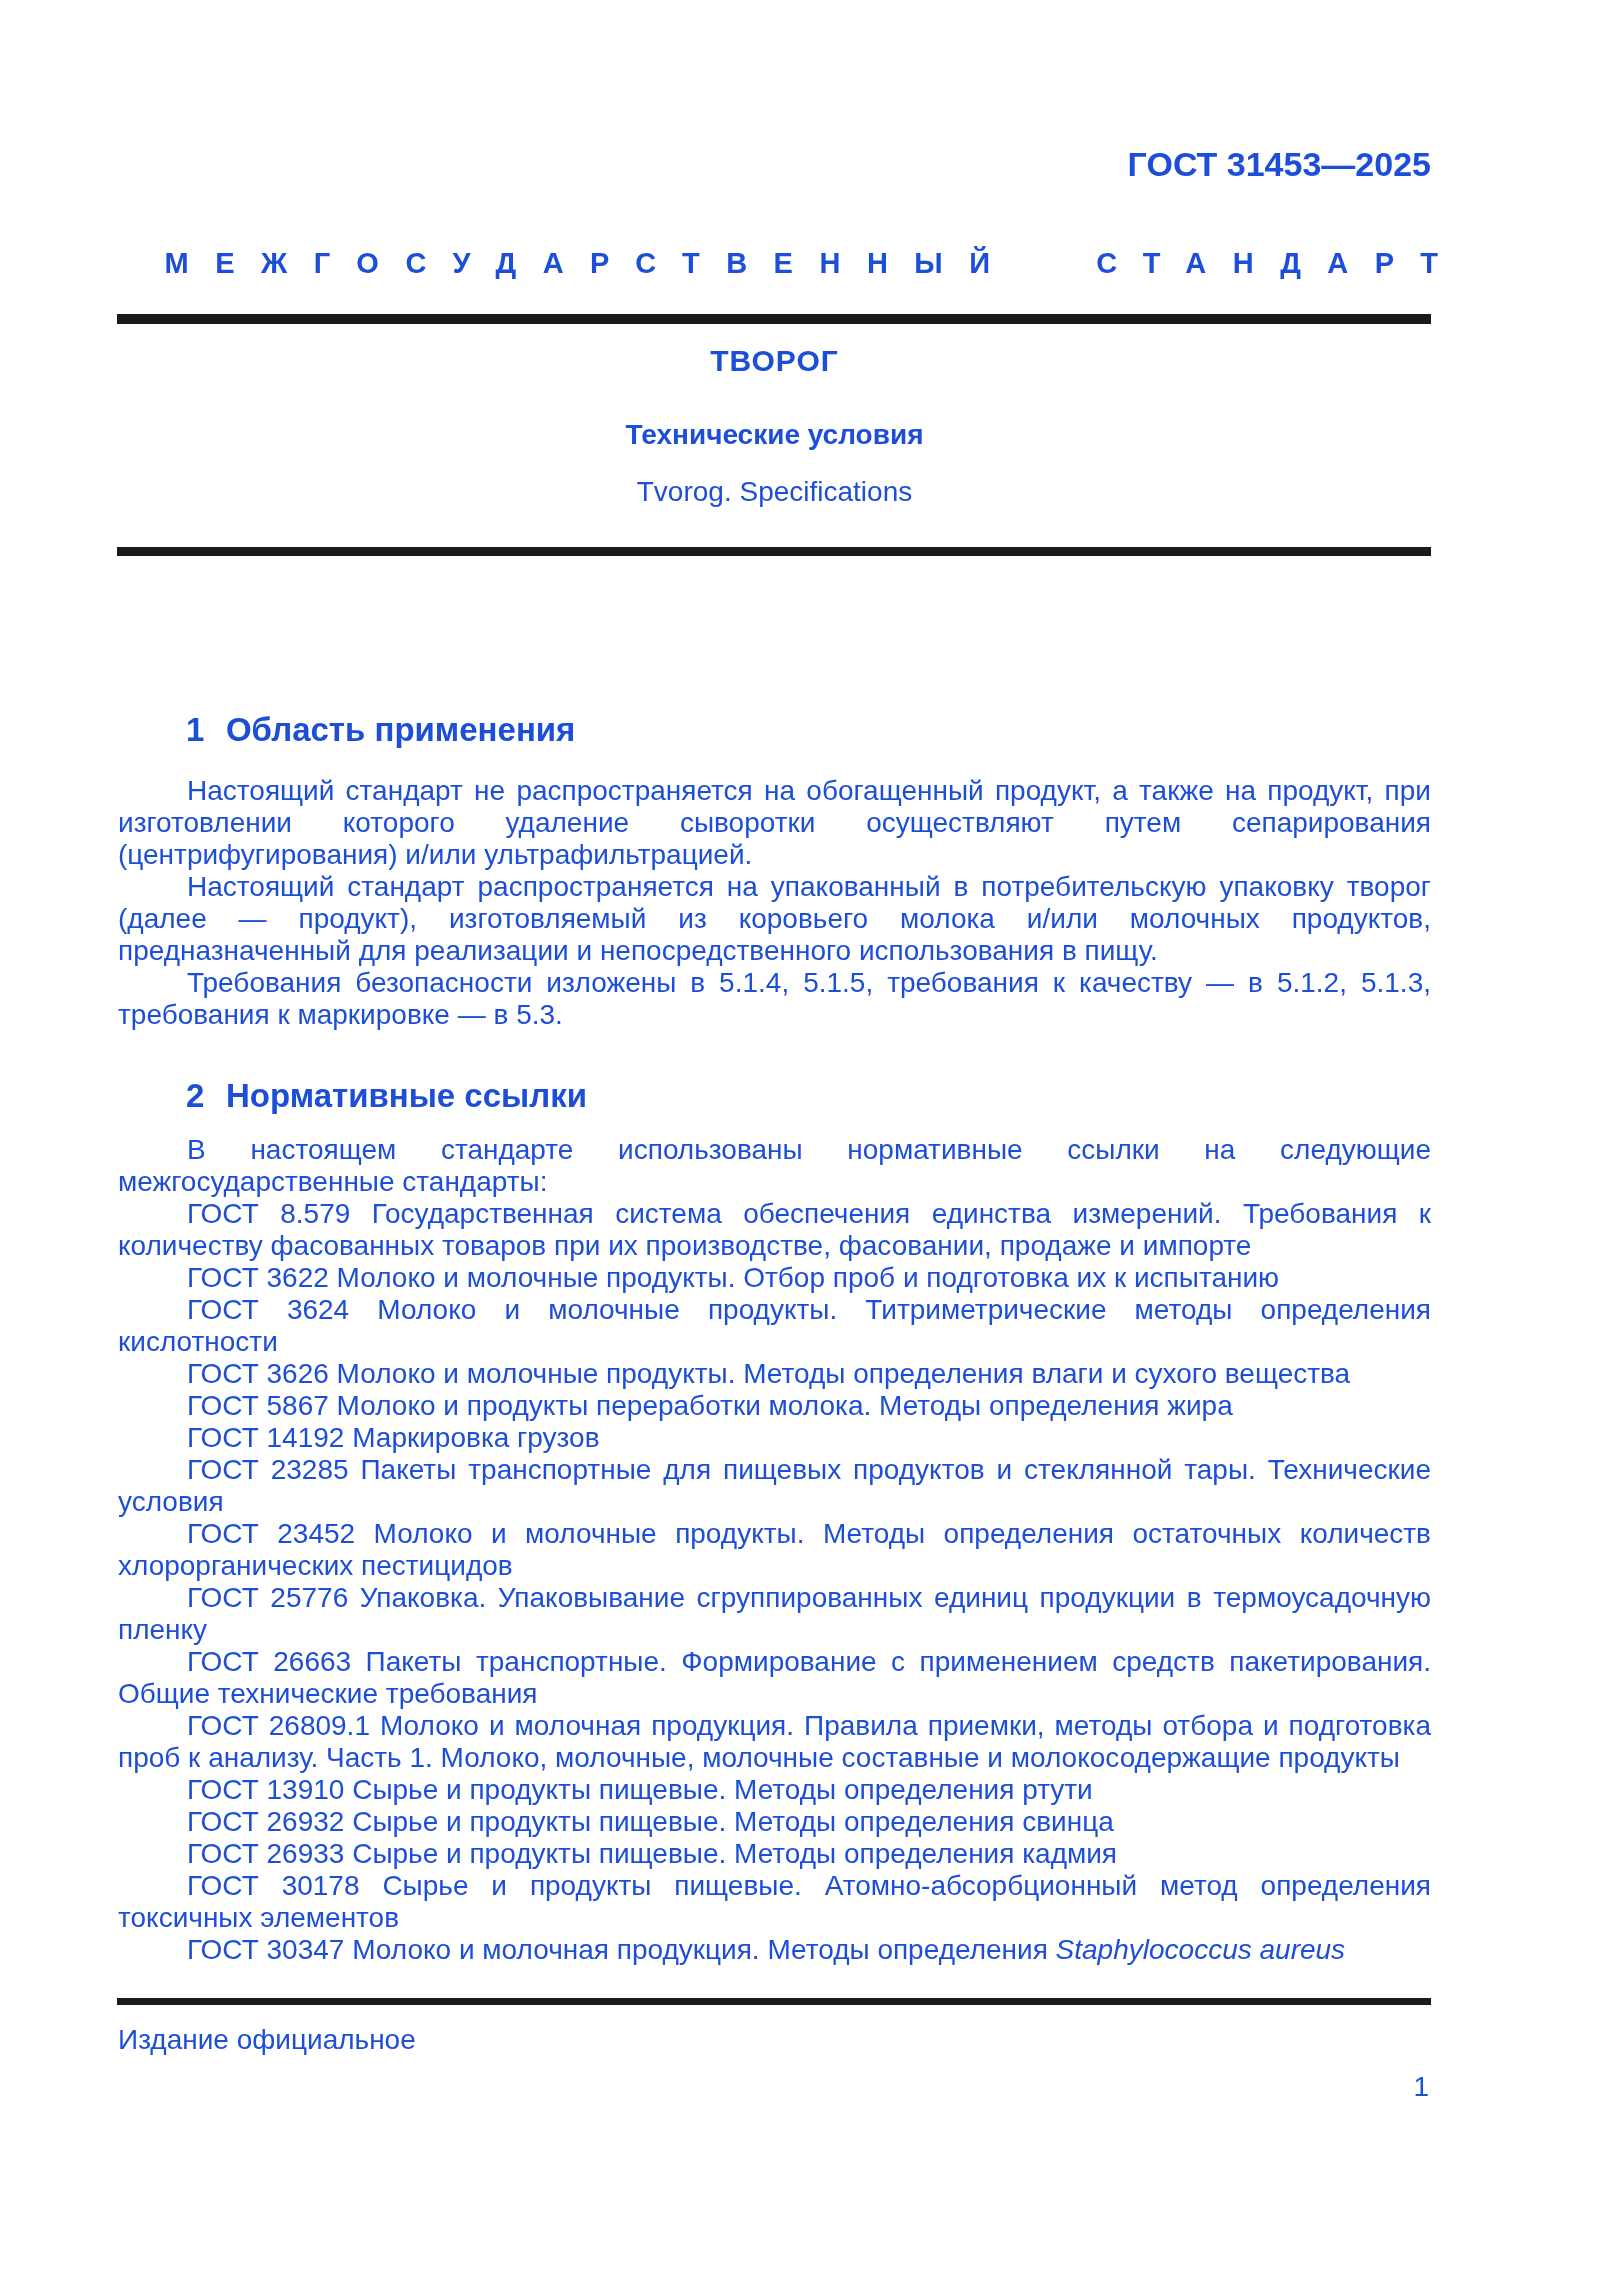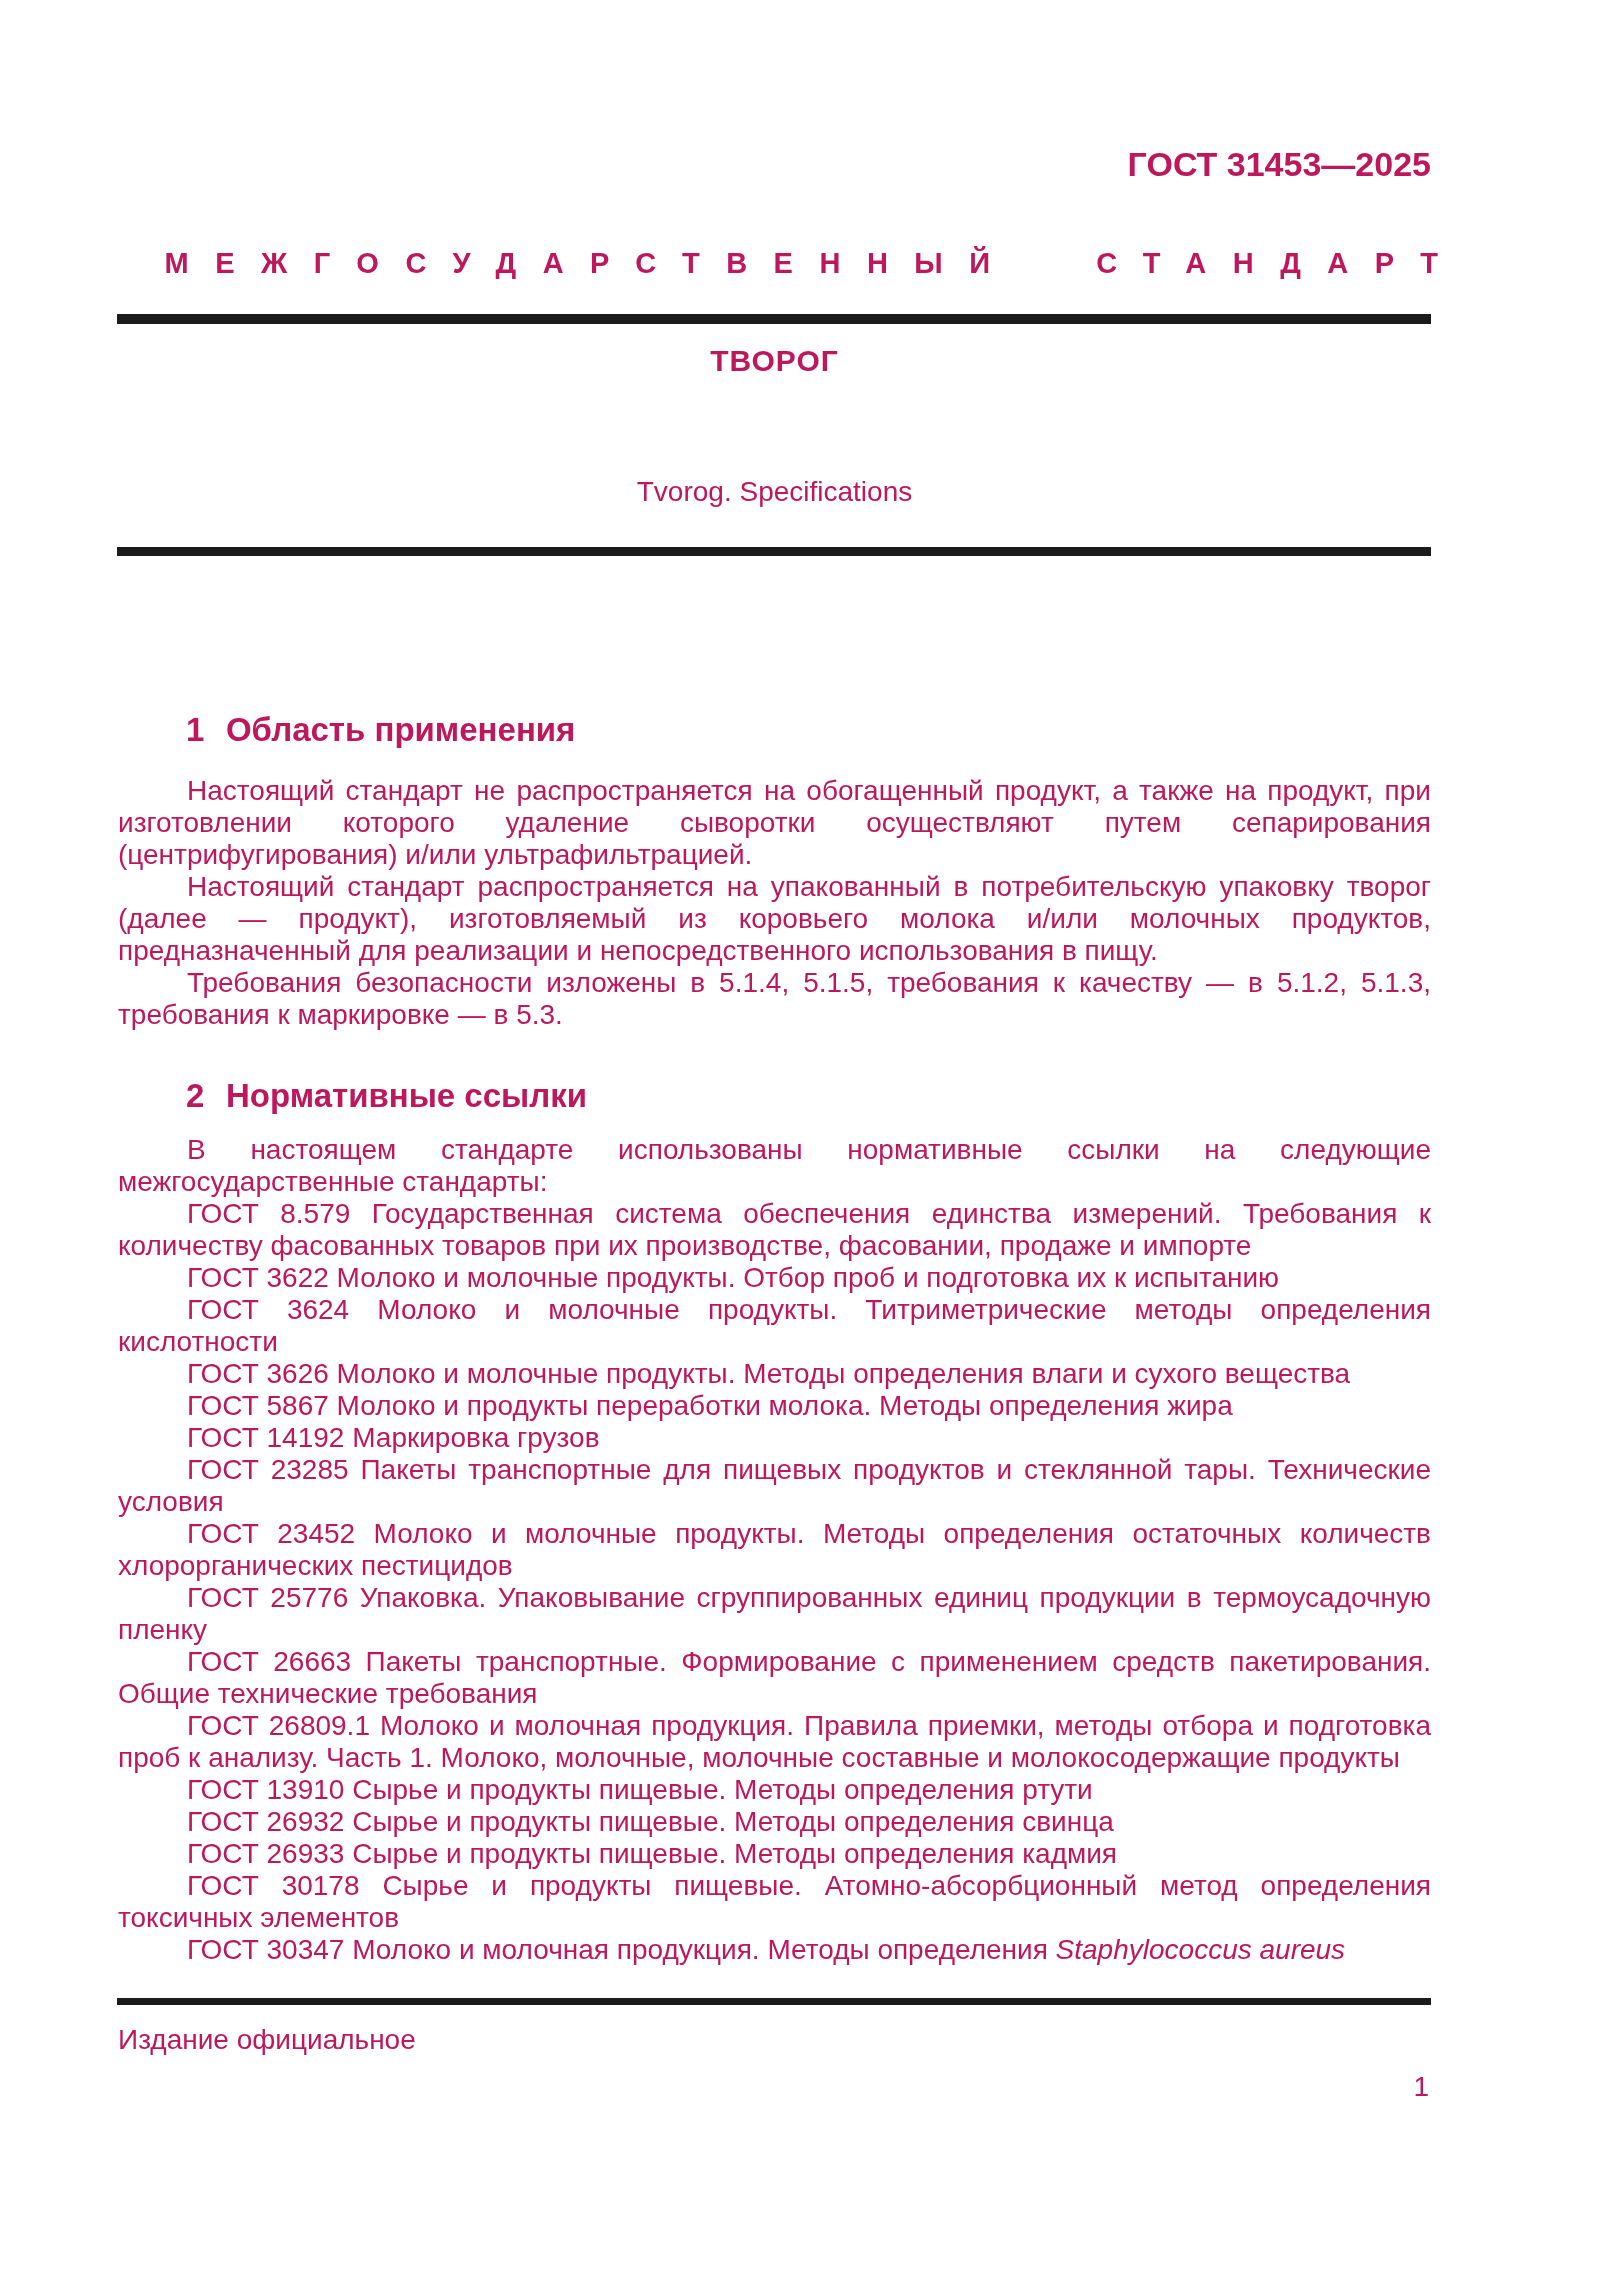--- a/index.html
+++ b/index.html
@@ -1,21 +1,21 @@
 <!DOCTYPE html>
 <html><head>
 <meta charset="utf-8">
 <style>
   html, body { margin: 0; padding: 0; background: #ffffff; }
   .page {
     position: relative;
     width: 1621px;
     height: 2293px;
     background: #ffffff;
-    color: #be185d;
+    color: #1d4ed8;
     font-family: "Liberation Sans", sans-serif;
     overflow: hidden;
   }
   .doc-code {
     position: absolute;
     top: 145px;
     right: 190px;
     font-size: 34px;
     font-weight: bold;
     white-space: nowrap;
@@ -105,20 +105,21 @@
 
 <div class="page">
 
   <div class="doc-code">ГОСТ 31453—2025</div>
 
   <div class="standard-kind">МЕЖГОСУДАРСТВЕННЫЙ СТАНДАРТ</div>
 
   <div class="rule rule-top"></div>
 
   <div class="doc-title">ТВОРОГ</div>
+  <div class="doc-subtitle">Технические условия</div>
   <div class="doc-subtitle-en">Tvorog. Specifications</div>
 
   <div class="rule rule-title"></div>
 
 
   <h2 class="sec-heading sh1"><span class="num">1</span><span>Область применения</span></h2>
 
   <div class="body-block body-1">
     <p>Настоящий стандарт не распространяется на обогащенный продукт, а также на продукт, при изготовлении которого удаление сыворотки осуществляют путем сепарирования (центрифугирования) и/или ультрафильтрацией.</p>
     <p>Настоящий стандарт распространяется на упакованный в потребительскую упаковку творог (далее — продукт), изготовляемый из коровьего молока и/или молочных продуктов, предназначенный для реализации и непосредственного использования в пищу.</p>

